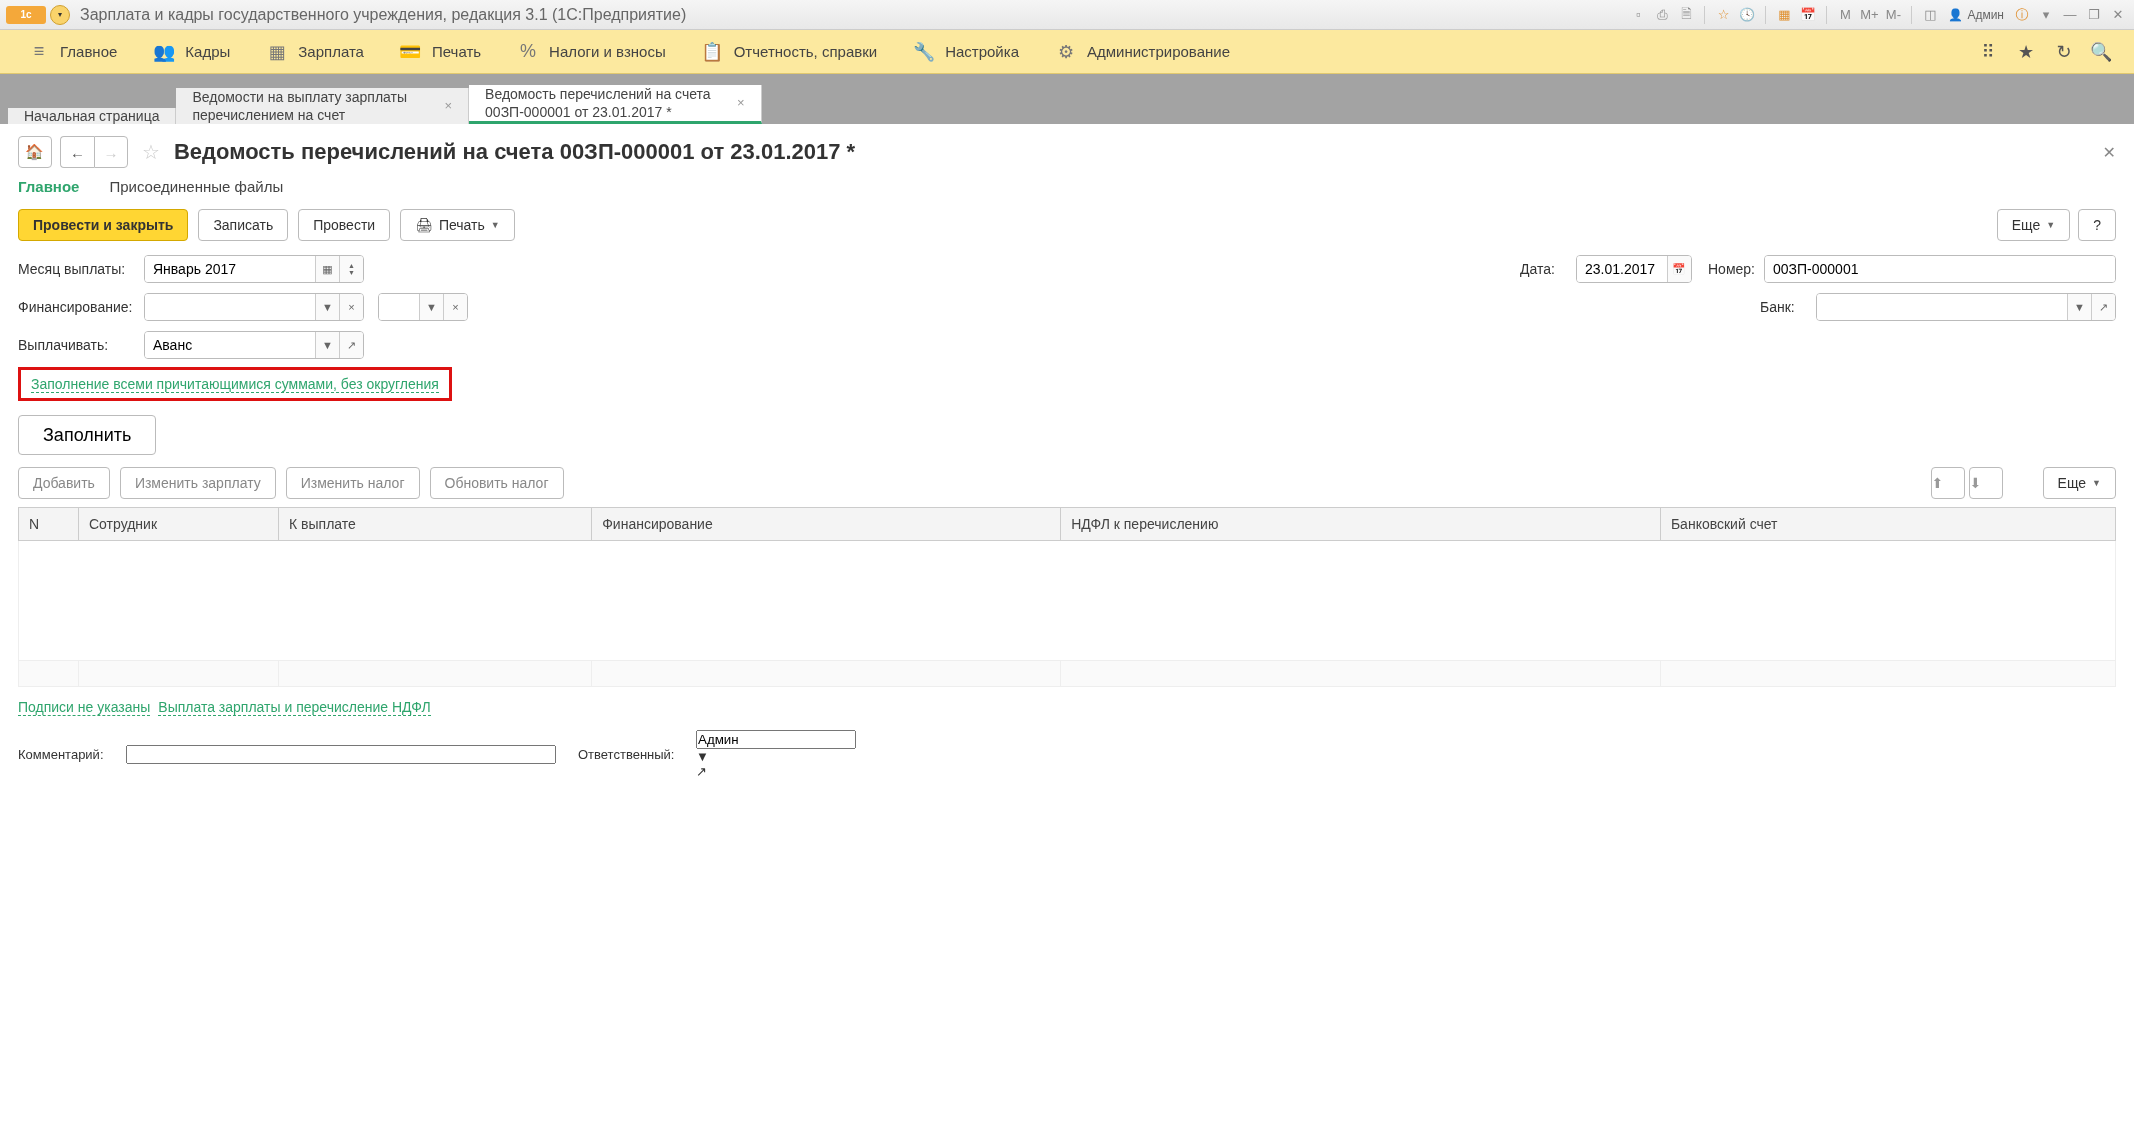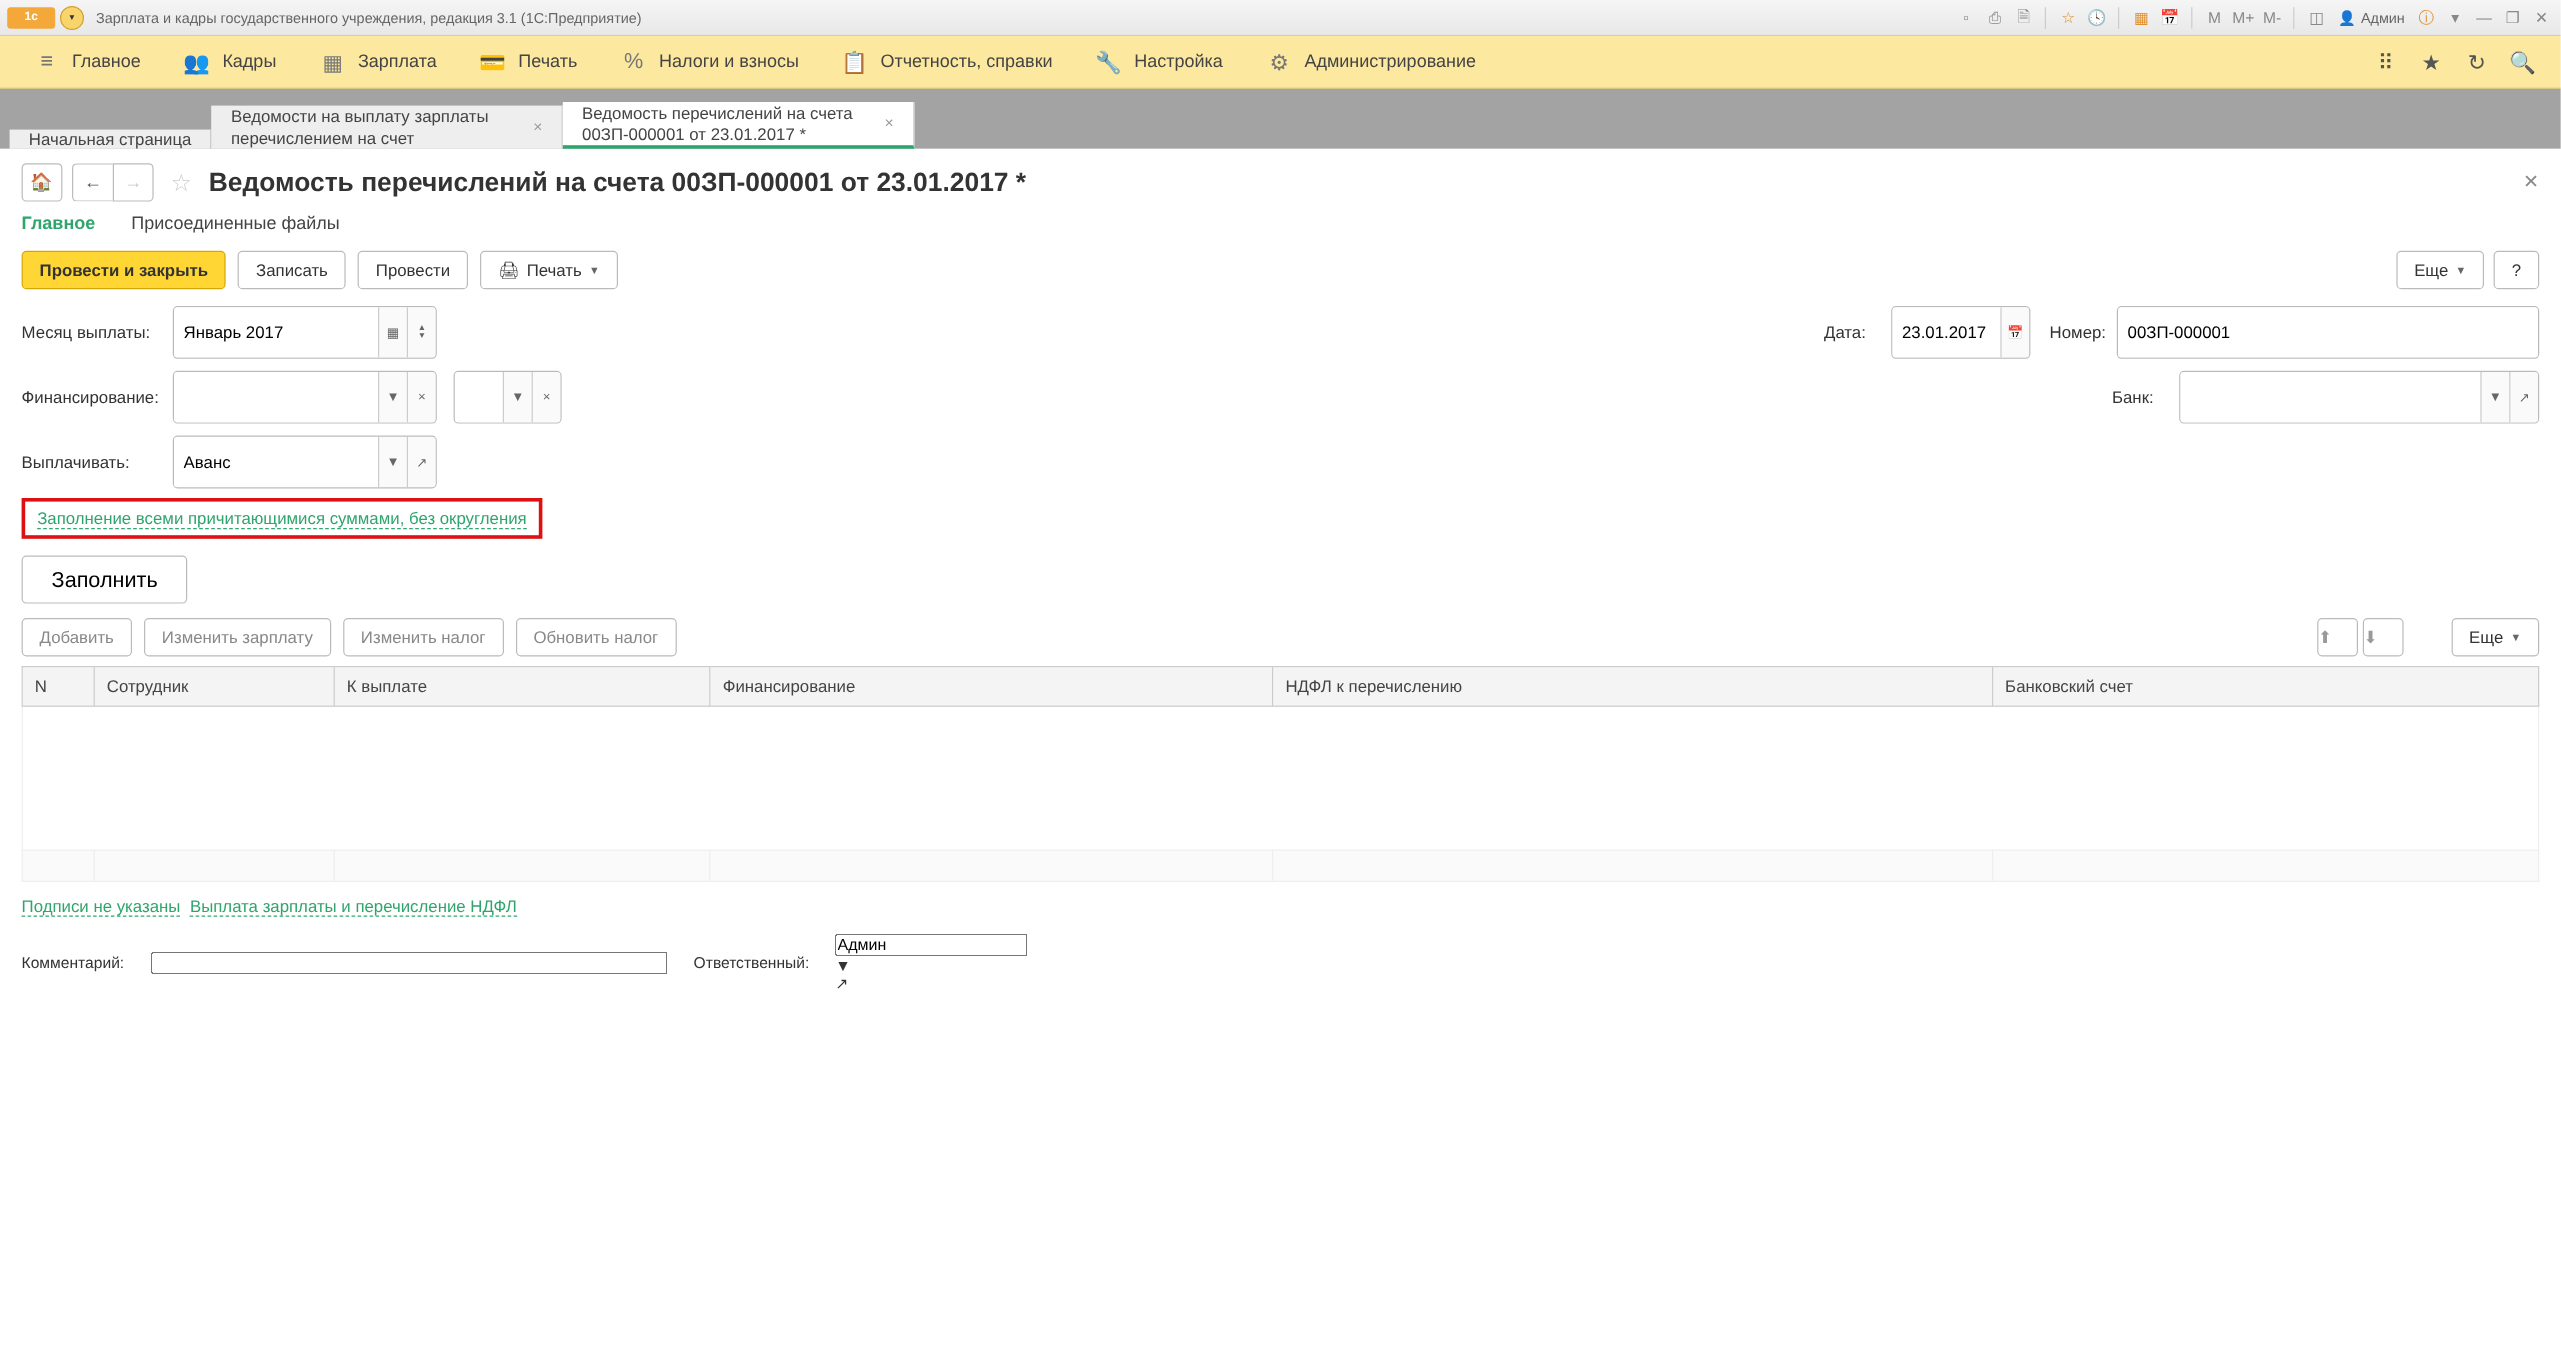--- a/index.html
+++ b/index.html
@@ -1,20 +1,20 @@
 <!DOCTYPE html>
 <html><head>
 <meta charset="utf-8">
 <style>
 * { box-sizing: border-box; margin: 0; padding: 0; font-family: Arial, sans-serif; }
 body { background: #fff; font-size: 13px; color: #333; }
 .titlebar { height: 30px; background: linear-gradient(#f5f5f5, #e8e8e8); border-bottom: 1px solid #ccc; display: flex; align-items: center; padding: 0 6px; }
 .titlebar .tb-icon { width: 40px; height: 18px; background: #f4a83a; border-radius: 3px; margin-right: 4px; display:flex; align-items:center; justify-content:center; font-size:10px; color:#fff; font-weight:bold;}
 .titlebar .tb-dropdown { width: 20px; height: 20px; background: #f9d36b; border-radius: 10px; border:1px solid #d0a030; margin-right: 10px; display:flex; align-items:center; justify-content:center; font-size:8px;}
-.titlebar .tb-title { color: #666; font-size: 12px; flex: 1; }
+.titlebar .tb-title { color: #666; font-size: 16px; flex: 1; }
 .titlebar .tb-right { display: flex; gap: 4px; align-items: center; }
 .titlebar .tb-right .sep { width: 1px; height: 18px; background: #ccc; margin: 0 4px; }
 .titlebar .tb-btn { width: 20px; height: 20px; display: flex; align-items: center; justify-content: center; color: #888; font-size: 13px; cursor: pointer; }
 .titlebar .tb-btn.orange { color: #e09030; }
 .titlebar .tb-user { display:flex; align-items:center; gap:4px; color:#666; font-size:12px; padding:0 4px;}
 
 .mainnav { height: 44px; background: #fce99f; border-bottom: 1px solid #e0c870; display: flex; align-items: center; padding: 0 10px; }
 .mainnav .nav-item { display: flex; align-items: center; gap: 10px; padding: 0 18px; height: 100%; cursor: pointer; color: #444; font-size: 15px; }
 .mainnav .nav-item .nav-icon { width: 22px; height: 22px; display: flex; align-items: center; justify-content: center; color: #777; font-size: 18px; }
 .mainnav .nav-right { margin-left: auto; display: flex; gap: 14px; padding-right: 10px; }
@@ -43,21 +43,21 @@
 .toolbar { display: flex; gap: 10px; align-items: center; margin-bottom: 14px; }
 .btn { height: 32px; padding: 0 14px; border: 1px solid #bbb; border-radius: 4px; background: #fff; cursor: pointer; font-size: 14px; color: #333; display: flex; align-items: center; gap: 6px; }
 .btn.yellow { background: #ffd633; border-color: #d4a800; font-weight: bold; }
 .btn .caret { font-size: 9px; color: #666; }
 .toolbar .right { margin-left: auto; display: flex; gap: 8px; }
 
 .form-rows { display: flex; flex-direction: column; gap: 10px; }
 .form-row { display: flex; align-items: center; gap: 6px; }
 .form-row .lbl { font-size: 14px; color: #333; min-width: 120px; }
 .form-row .lbl.short { min-width: 50px; }
-.form-row .input-combo { display: flex; border: 1px solid #bbb; border-radius: 4px; overflow: hidden; height: 44px; background: #fff; }
+.form-row .input-combo { display: flex; border: 1px solid #bbb; border-radius: 4px; overflow: hidden; height: 28px; background: #fff; }
 .form-row .input-combo input { border: none; padding: 0 8px; font-size: 14px; outline: none; }
 .form-row .input-combo .ibtn { width: 24px; border-left: 1px solid #ccc; display: flex; align-items: center; justify-content: center; cursor: pointer; color: #666; font-size: 11px; background:#fafafa;}
 .spacer { flex: 1; }
 
 .highlight-box { border: 3px solid #d11; padding: 6px 10px; display: inline-block; margin: 8px 0; }
 .link-green { color: #2fa56d; border-bottom: 1px dashed #2fa56d; cursor: pointer; font-size: 14px; }
 
 .fill-btn { height: 40px; padding: 0 24px; border: 1px solid #bbb; border-radius: 4px; background: #fff; font-size: 18px; cursor: pointer; margin: 6px 0 12px 0; }
 
 .toolbar2 { display: flex; gap: 10px; align-items: center; margin-bottom: 8px; }

